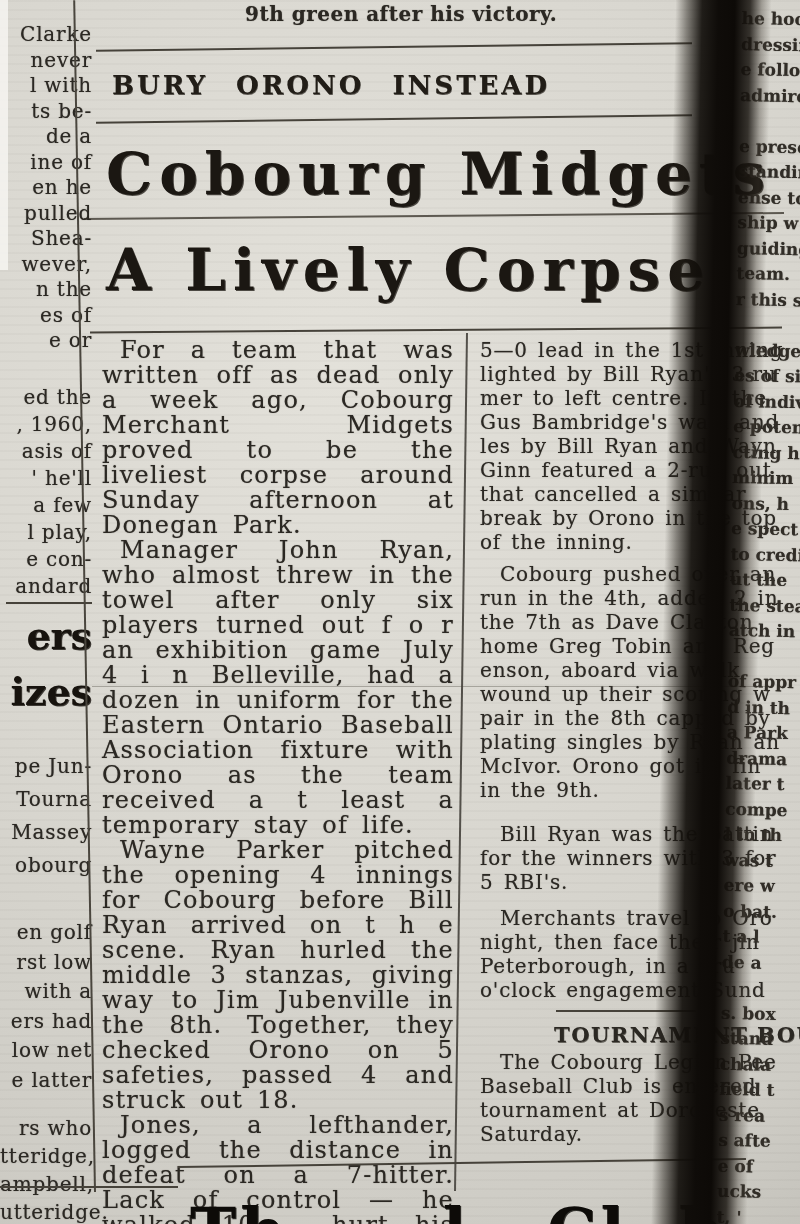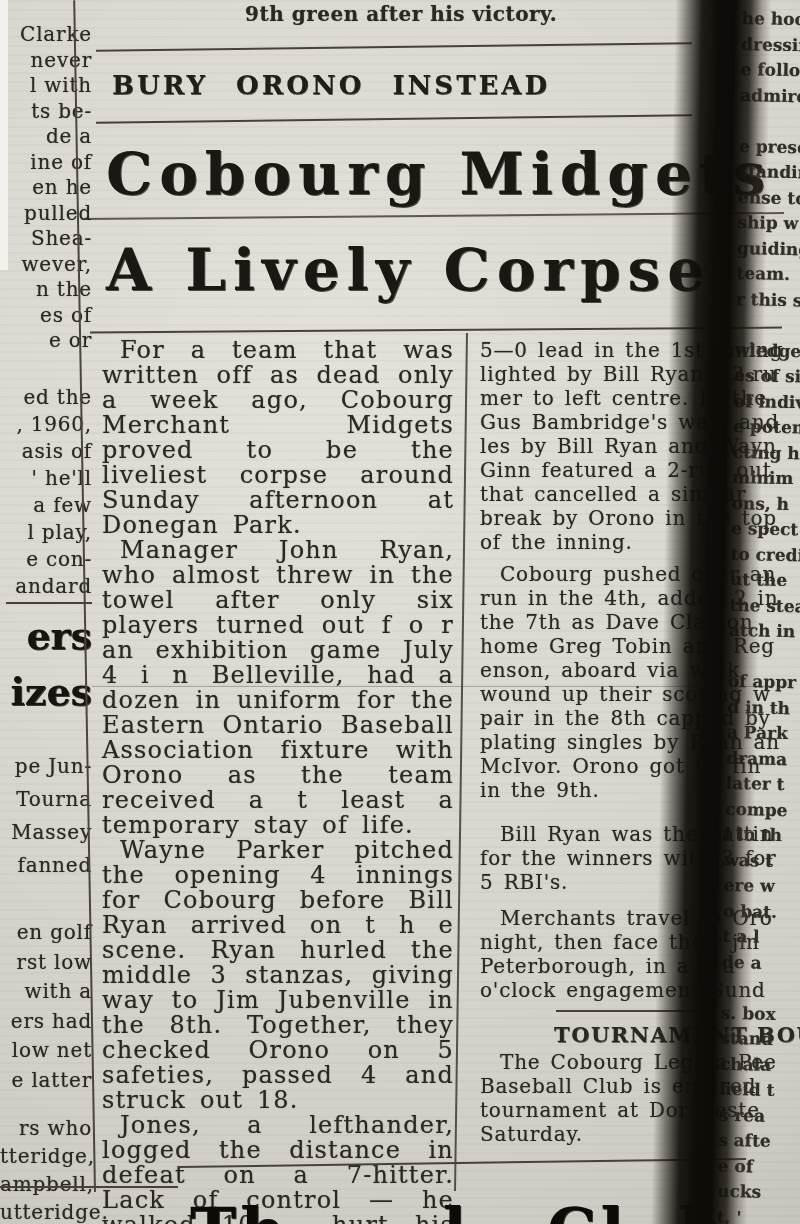--- a/index.html
+++ b/index.html
@@ -169,21 +169,21 @@
     </div>
   <div class="rule rule-f"></div>
   <div class="lm bigfrag">
       <div class="lm-big-line">ers</div>
       <div class="lm-big-line">izes</div>
     </div>
   <div class="lm b4">
       <div class="lm-line">pe Jun-</div>
       <div class="lm-line">Tourna</div>
       <div class="lm-line">Massey</div>
-      <div class="lm-line">fanned</div>
+      <div class="lm-line">obourg</div>
     </div>
   <div class="lm b5">
       <div class="lm-line">en golf</div>
       <div class="lm-line">rst low</div>
       <div class="lm-line">with a</div>
       <div class="lm-line">ers had</div>
       <div class="lm-line">low net</div>
       <div class="lm-line">e latter</div>
     </div>
   <div class="lm b6">

